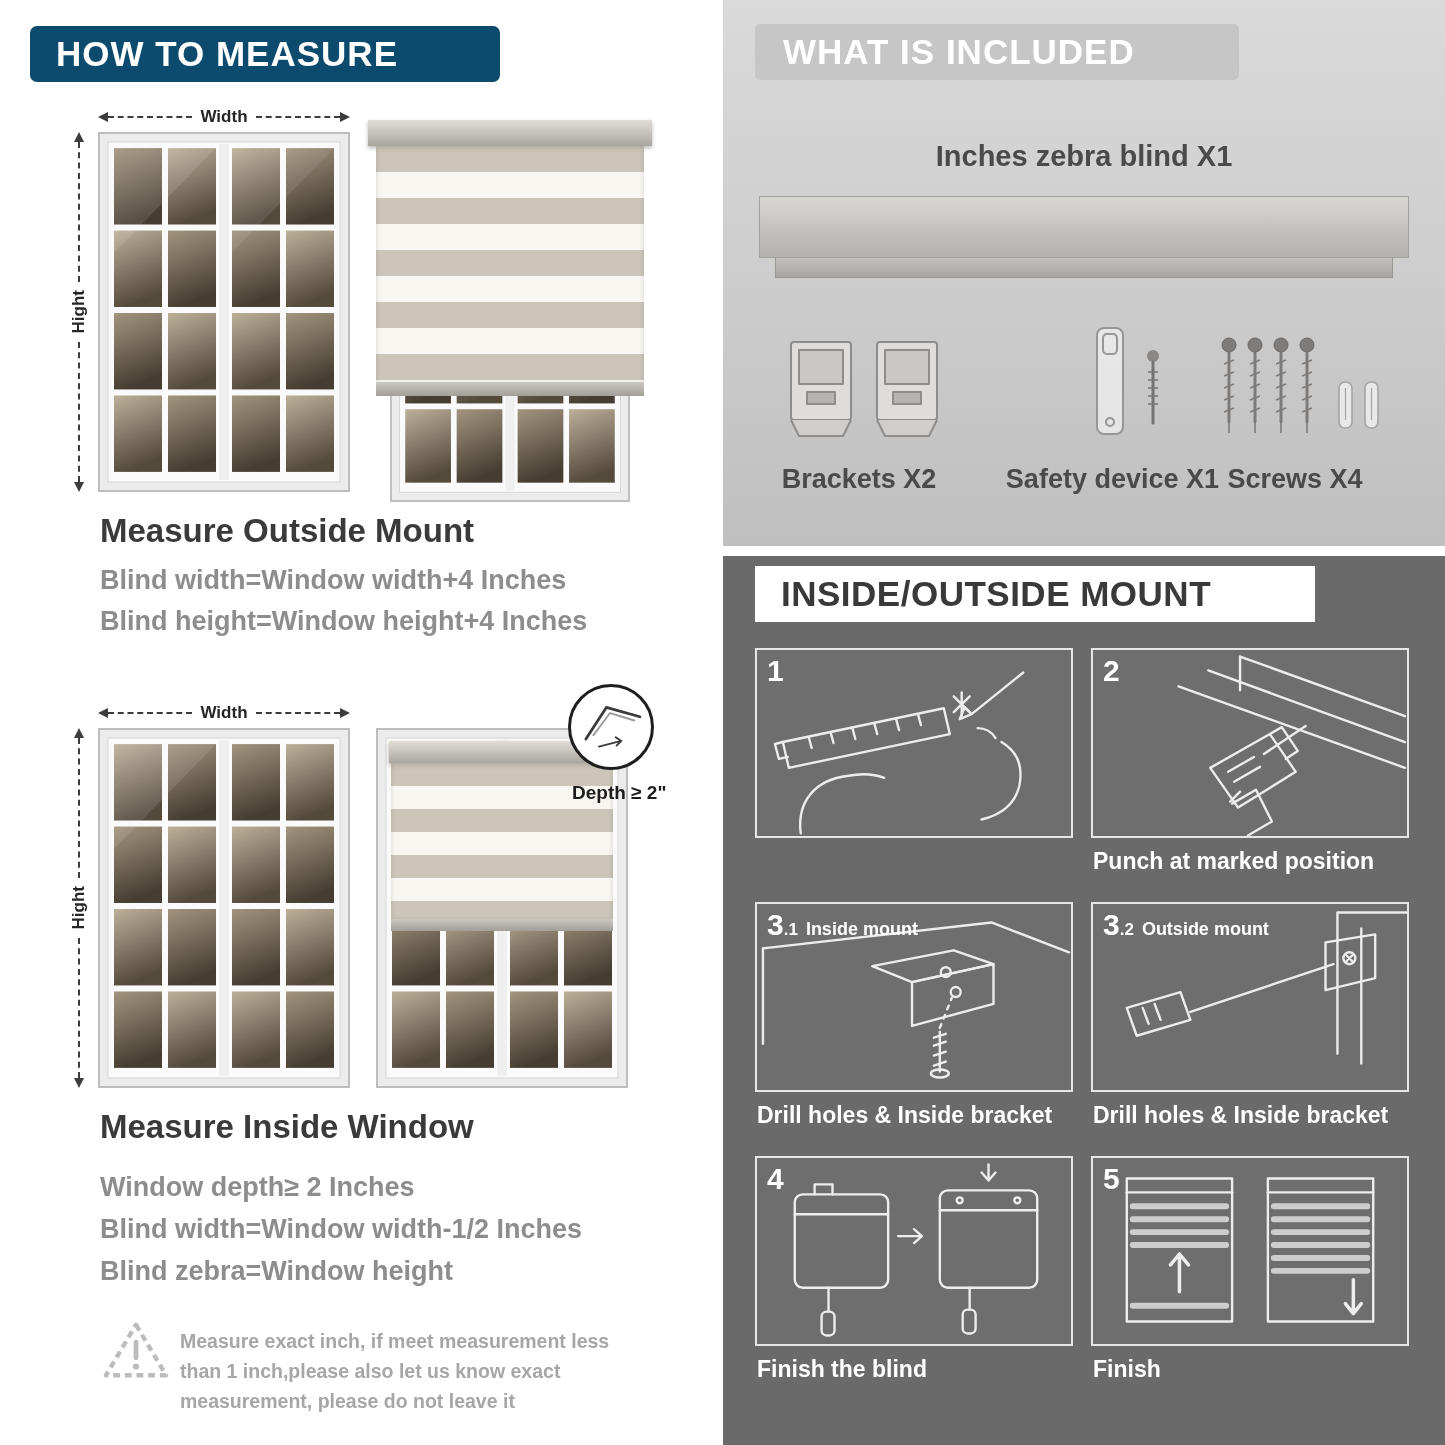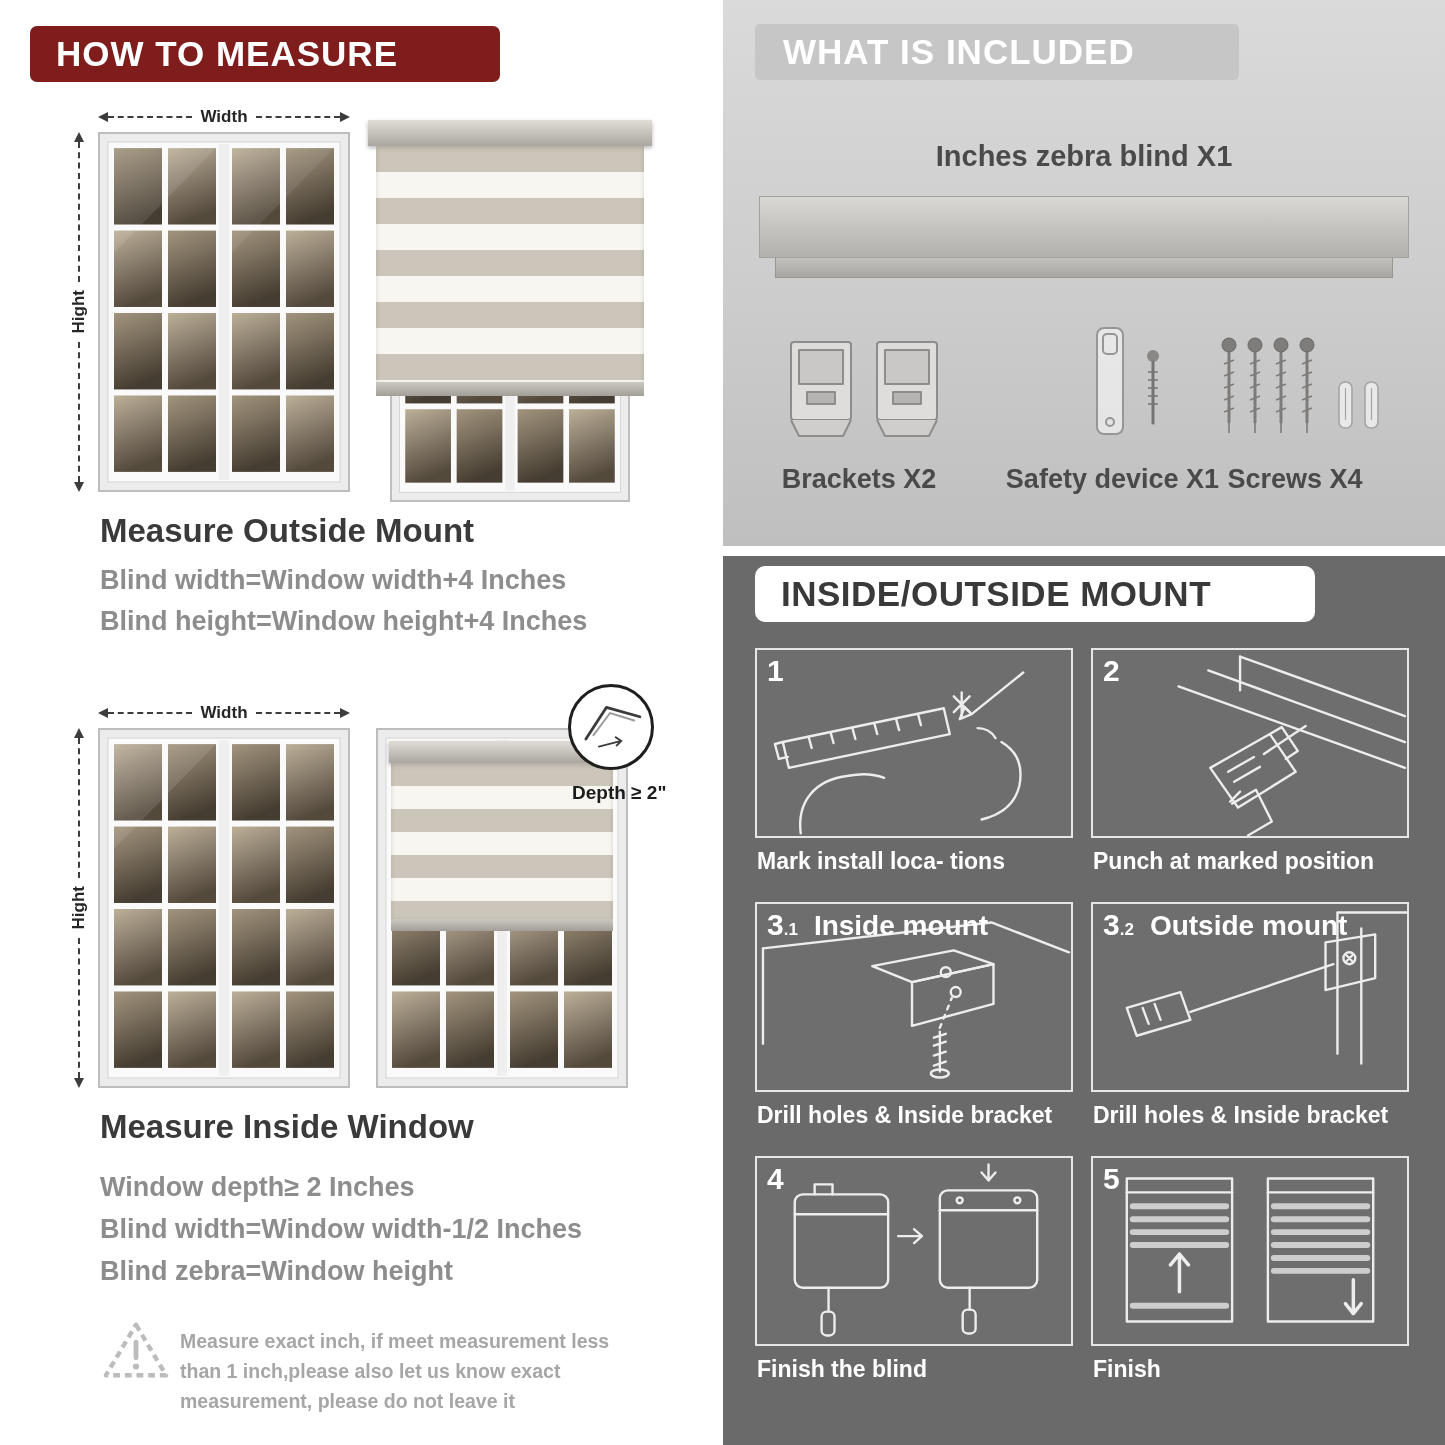--- a/index.html
+++ b/index.html
@@ -2,21 +2,21 @@
 <html><head>
 <meta charset="utf-8">
 <style>
   *{margin:0;padding:0;box-sizing:border-box;}
   body{background:#fff;font-family:"Liberation Sans", sans-serif;}
   .canvas{position:relative;width:1445px;height:1445px;background:#fff;overflow:hidden;}
   .abs{position:absolute;}
 
   
   .banner{font-weight:bold;color:#fff;letter-spacing:1px;border-radius:7px;white-space:nowrap;}
-  #howto-banner{left:30px;top:26px;width:470px;height:56px;background:#7f1d1d;font-size:35px;line-height:56px;padding-left:26px;}
+  #howto-banner{left:30px;top:26px;width:470px;height:56px;background:#0c4a6e;font-size:35px;line-height:56px;padding-left:26px;}
 
   
   .h-arrow{display:flex;align-items:center;height:18px;}
   .h-arrow .seg{flex:1;border-top:2px dashed #3c3c3c;height:0;}
   .arrowhead{width:0;height:0;flex:none;}
   .ah-left{border-top:5px solid transparent;border-bottom:5px solid transparent;border-right:10px solid #3c3c3c;}
   .ah-right{border-top:5px solid transparent;border-bottom:5px solid transparent;border-left:10px solid #3c3c3c;}
   .ah-up{border-left:5px solid transparent;border-right:5px solid transparent;border-bottom:10px solid #3c3c3c;}
   .ah-down{border-left:5px solid transparent;border-right:5px solid transparent;border-top:10px solid #3c3c3c;}
   .h-arrow .lbl{font-size:17px;font-weight:bold;color:#262626;padding:0 8px;}
@@ -41,27 +41,27 @@
   #included-banner{left:32px;top:24px;width:484px;height:56px;background:#c6c6c6;font-size:35px;line-height:56px;padding-left:28px;border-radius:5px;}
   .product-label{left:0;top:140px;width:100%;text-align:center;font-size:29px;font-weight:bold;color:#4a4a4a;}
   .prod-headrail{left:36px;top:196px;width:650px;height:62px;border:1px solid #a3a29e;
      background:linear-gradient(180deg,#d8d7d3 0%,#c7c6c2 45%,#b2b1ad 100%);}
   .prod-valance{left:52px;top:258px;width:618px;height:20px;border:1px solid #98978f;border-top:none;
      background:linear-gradient(180deg,#c2c1bd,#a7a6a2);}
   .part-label{top:464px;text-align:center;font-size:27px;font-weight:bold;color:#4a4a4a;white-space:nowrap;}
 
   
   .mount-section{left:723px;top:556px;width:722px;height:889px;background:#6a6a6a;}
-  #mount-banner{left:32px;top:10px;width:560px;height:56px;background:#fff;color:#393939;font-size:35px;line-height:56px;padding-left:26px;font-weight:bold;border-radius:10px;letter-spacing:.5px;white-space:nowrap;}
+  #mount-banner{left:32px;top:10px;width:560px;height:56px;background:#fff;color:#393939;font-size:35px;line-height:56px;padding-left:26px;font-weight:bold;border-radius:0;letter-spacing:.5px;white-space:nowrap;}
   .panel{position:absolute;width:318px;height:190px;border:2px solid #e6e6e6;background:rgba(255,255,255,0.03);}
   .panel svg{position:absolute;left:0;top:0;width:100%;height:100%;}
   .step-head{position:absolute;left:10px;top:4px;display:flex;align-items:baseline;color:#fff;font-weight:bold;}
   .step-no{font-size:30px;}
   .step-sub{font-size:17px;}
-  .step-title{font-size:28px;margin-left:16px;}
+  .step-title{font-size:18px;margin-left:8px;}
   .caption{position:absolute;width:334px;color:#fff;font-weight:bold;font-size:23px;white-space:nowrap;}
 
   .ink{stroke:#ededed;stroke-width:2.4;fill:none;stroke-linecap:round;stroke-linejoin:round;}
 </style>
 </head>
 <body>
 
 <svg width="0" height="0" style="position:absolute" aria-hidden="true">
   <defs>
     <linearGradient id="pg1" x1="0" y1="0" x2="0.25" y2="1">
@@ -335,21 +335,20 @@
           <path d="M148 142 l-10 10"></path>
           <path d="M136 122 l26 -15 M142 132 l26 -15"></path>
         </g>
       </svg>
       <div class="step-head">
         <span class="step-no">2</span>
           <span class="step-sub"></span>
         <span class="step-title"></span>
       </div>
     </div>
-    <div class="caption" style="left:34px;top:292px;">Mark install loca- tions</div>
     <div class="caption" style="left:370px;top:292px;">Punch at  marked position</div>
 
     <div class="panel" style="left:32px;top:346px;">
       <svg viewBox="0 0 316 186">
         <g class="ink">
           <path d="M6 44 L236 18 L314 48 M6 44 L6 140"></path>
           <path d="M116 62 L198 46 L238 60 L156 78 Z"></path>
           <path d="M156 78 L238 60 L238 100 L156 122 Z"></path>
           <circle cx="190" cy="68" r="5"></circle>
             <circle cx="200" cy="88" r="5"></circle>

